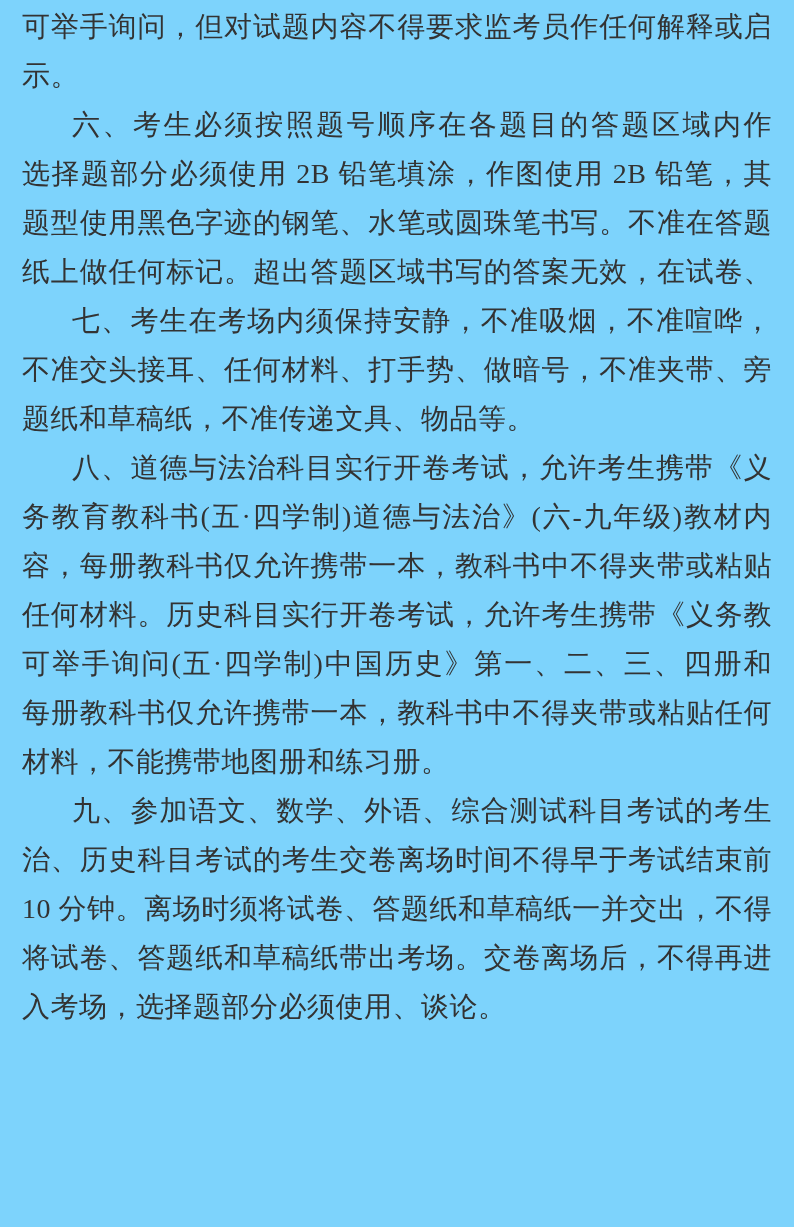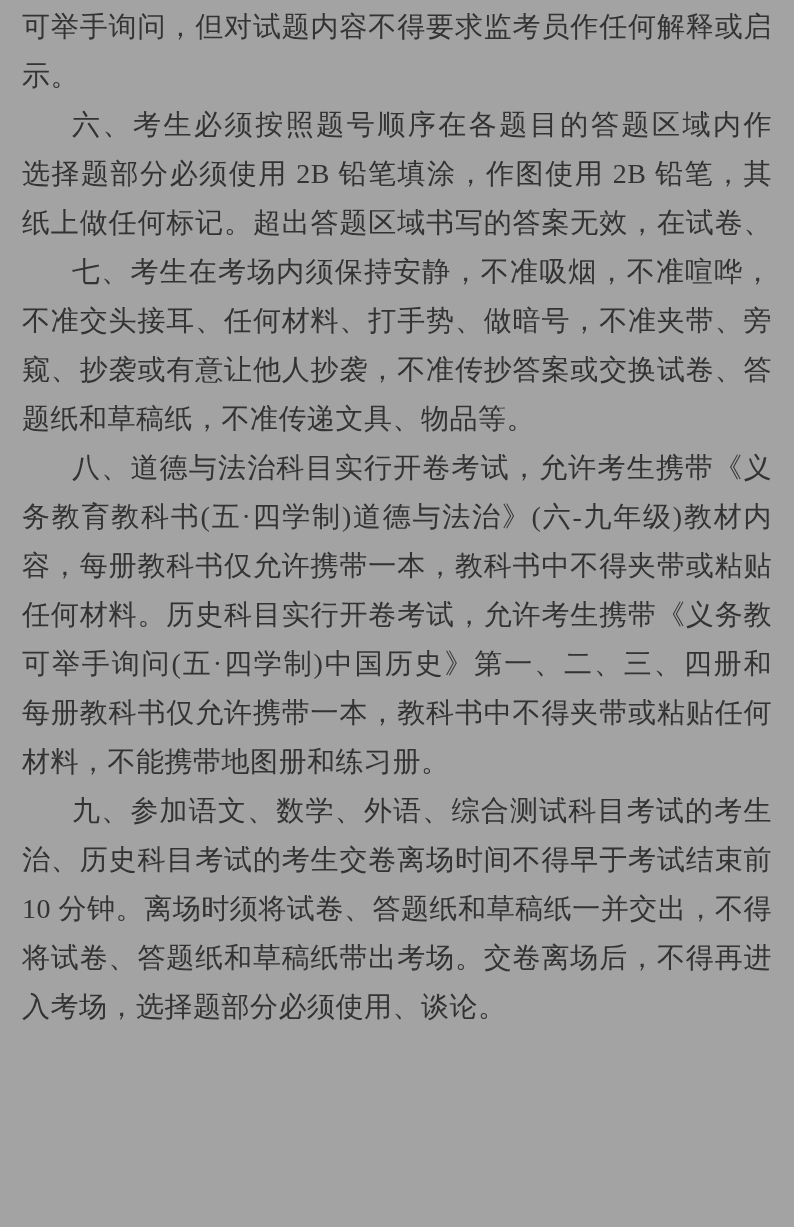--- a/index.html
+++ b/index.html
@@ -5,21 +5,21 @@
   html, body {
     margin: 0;
     padding: 0;
     background: #ffffff;
   }
   .page {
     position: relative;
     box-sizing: border-box;
     width: 794px;
     height: 1227px;
-    background: #a3a3a3;
+    background: #7dd3fc;
     padding: 2px 22px 0 22px;
     overflow: hidden;
     font-family: "Liberation Serif", "DejaVu Serif", serif;
     font-size: 28px;
     font-weight: 400;
     color: #333333;
   }
   .line {
     margin: 0;
     height: 49px;
@@ -38,24 +38,24 @@
   }
 </style>
 </head>
 <body>
 
 <div class="page">
   <p class="line">可举手询问，但对试题内容不得要求监考员作任何解释或启</p>
   <p class="line end">示。</p>
   <p class="line ind">六、考生必须按照题号顺序在各题目的答题区域内作答。</p>
   <p class="line">选择题部分必须使用 2B 铅笔填涂，作图使用 2B 铅笔，其余</p>
+  <p class="line">题型使用黑色字迹的钢笔、水笔或圆珠笔书写。不准在答题</p>
   <p class="line">纸上做任何标记。超出答题区域书写的答案无效，在试卷、</p>
   <p class="line ind">七、考生在考场内须保持安静，不准吸烟，不准喧哗，</p>
   <p class="line">不准交头接耳、任何材料、打手势、做暗号，不准夹带、旁</p>
-  <p class="line">窥、抄袭或有意让他人抄袭，不准传抄答案或交换试卷、答</p>
   <p class="line end">题纸和草稿纸，不准传递文具、物品等。</p>
   <p class="line ind">八、道德与法治科目实行开卷考试，允许考生携带《义</p>
   <p class="line">务教育教科书(五·四学制)道德与法治》(六-九年级)教材内</p>
   <p class="line">容，每册教科书仅允许携带一本，教科书中不得夹带或粘贴</p>
   <p class="line">任何材料。历史科目实行开卷考试，允许考生携带《义务教</p>
   <p class="line">可举手询问(五·四学制)中国历史》第一、二、三、四册和《义</p>
   <p class="line">每册教科书仅允许携带一本，教科书中不得夹带或粘贴任何</p>
   <p class="line end">材料，不能携带地图册和练习册。</p>
   <p class="line ind">九、参加语文、数学、外语、综合测试科目考试的考生</p>
   <p class="line">治、历史科目考试的考生交卷离场时间不得早于考试结束前</p>

